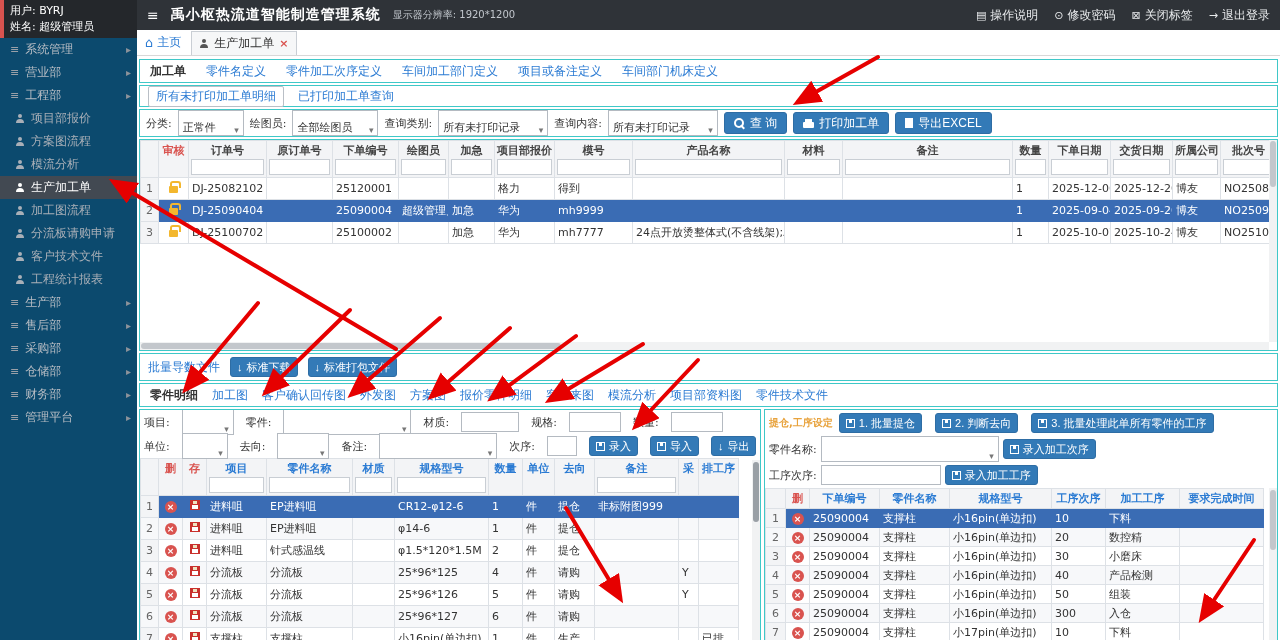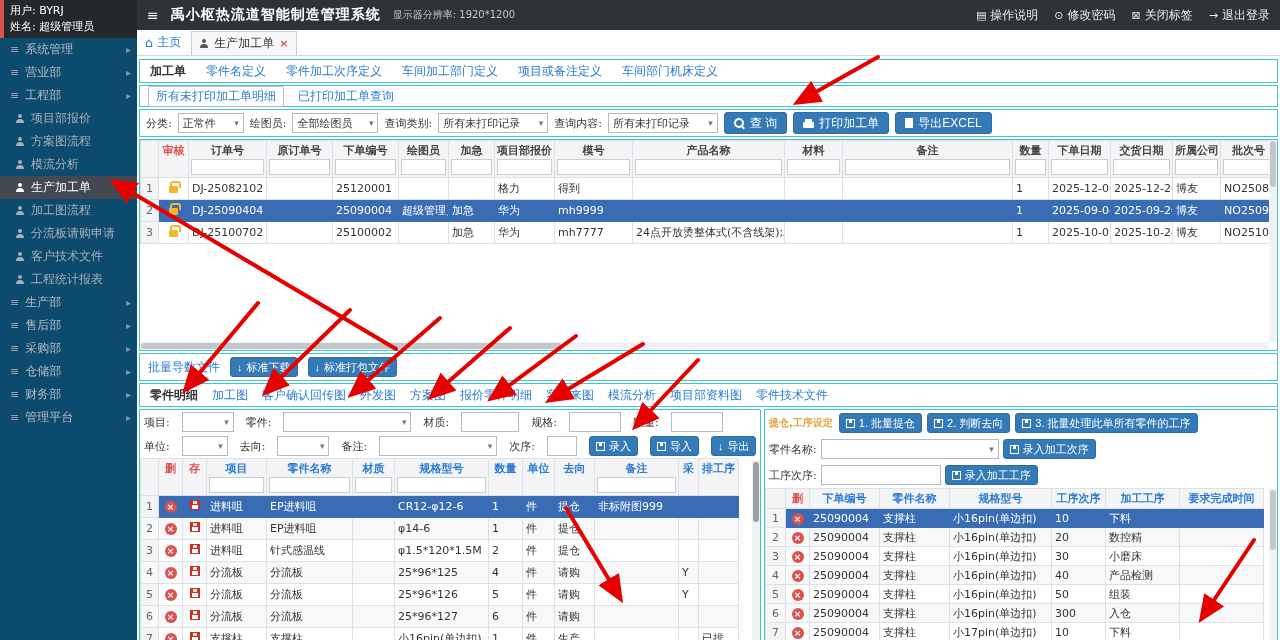--- a/index.html
+++ b/index.html
@@ -44,21 +44,21 @@
 
 .subtabs{display:flex;align-items:center;gap:20px;padding:4px 10px;font-size:12px;height:24px}
 .subtabs .st{color:#2b7bd3;cursor:pointer;white-space:nowrap}
 .subtabs .st.active{color:#333;font-weight:bold}
 .subtabs.boxed{height:22px;padding:2px 8px;gap:14px}
 .subtabs.boxed .st.active{color:#2b7bd3;font-weight:normal;border:1px solid #b9bfc6;background:#fff;padding:1px 7px;border-radius:2px}
 
 
 .filterbar{display:flex;align-items:center;gap:6px;padding:3px 6px;height:28px}
 .flabel{font-size:11px;color:#333;white-space:nowrap}
-.sel{border:1px solid #b4bac1;background:#fff;height:20px;display:inline-flex;align-items:center;justify-content:space-between;padding:0 4px;font-size:11px;color:#333;cursor:pointer;flex-shrink:0}
+.sel{border:1px solid #b4bac1;background:#fff;height:26px;display:inline-flex;align-items:flex-end;justify-content:space-between;padding:0 4px;font-size:11px;color:#333;cursor:pointer;flex-shrink:0}
 .caret{color:#777;font-size:9px;margin-left:3px}
 .fi{border:1px solid #b4bac1;height:20px;font-size:11px;padding:0 3px}
 .btn{background:#337ab7;color:#fff;border:1px solid #2e6da4;border-radius:3px;height:22px;display:inline-flex;align-items:center;gap:5px;padding:0 9px;font-size:12px;cursor:pointer;white-space:nowrap;flex-shrink:0}
 .btn.sm{height:20px;font-size:11px;padding:0 6px;gap:4px}
 
 
 .ics{width:11px;height:11px;position:relative;display:inline-block}
 .ics::before{content:'';position:absolute;top:0;left:0;width:6px;height:6px;border:2px solid #fff;border-radius:50%}
 .ics::after{content:'';position:absolute;width:5px;height:2px;background:#fff;transform:rotate(45deg);right:0;bottom:1px}
 .icp{width:11px;height:9px;position:relative;display:inline-block}
@@ -650,21 +650,21 @@
               </tbody>
             </table>
           <div class="lp-scroll">
               <div class="thumb"></div>
             </div>
         </div>
 
         <div class="rpanel">
           <div class="proc-head">
             <span class="proc-title">提仓,工序设定</span>
-            <span style="display:flex;gap:5px">
+            <span style="display:flex;gap:13px">
                 <button class="btn sm">
                   <span class="icfs"></span>
                   <span>1. 批量提仓</span>
                 </button>
                 <button class="btn sm">
                   <span class="icfs"></span>
                   <span>2. 判断去向</span>
                 </button>
                 <button class="btn sm">
                   <span class="icfs"></span>

